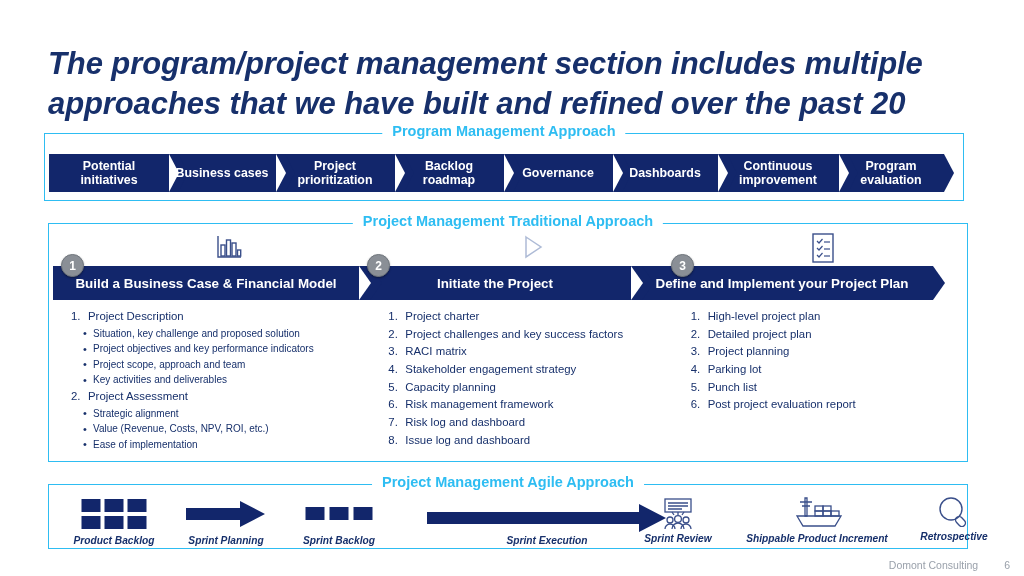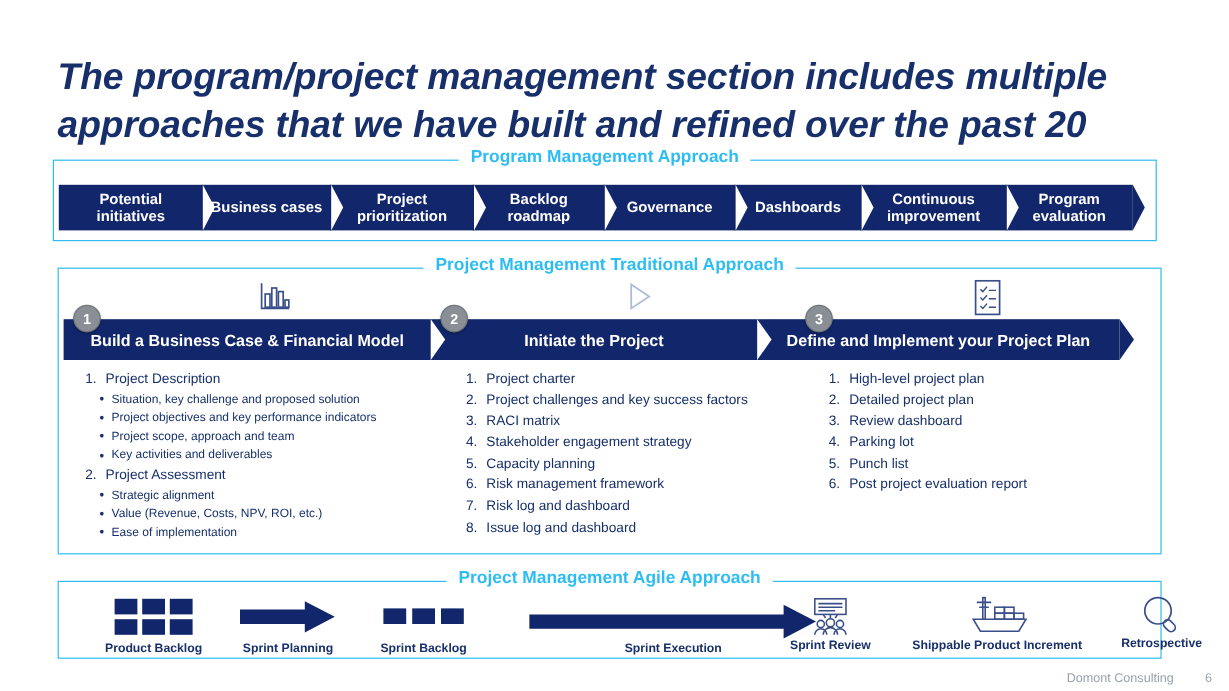--- a/index.html
+++ b/index.html
@@ -133,21 +133,21 @@
     font-size:10px;line-height:1.56;color:#17306b;
     padding-left:22px;position:relative;
   }
   .sub-item:before{
     content:"\2022";position:absolute;left:12px;top:-0.5px;font-size:11px;
   }
 
   
   #panel-agile{left:48px;top:484px;width:920px;height:65px;}
   .agile-row{
-    position:absolute;left:14px;top:4px;width:100%;height:58px;
+    position:absolute;left:0;top:4px;width:100%;height:58px;font-style:italic;
   }
   .agile-item{position:absolute;text-align:center;}
   .agile-label{
     font-size:10.2px;font-weight:bold;color:#17306b;white-space:nowrap;
     position:absolute;left:50%;transform:translateX(-50%);top:36px;
   }
   .agile-art{position:absolute;left:50%;transform:translateX(-50%);top:0;}
 
   
   .grid6{display:grid;grid-template-columns:repeat(3,19px);
@@ -312,21 +312,21 @@
         <div class="num-item">
             <span class="n">1.</span>
             <span>High-level  project plan</span>
           </div>
         <div class="num-item">
             <span class="n">2.</span>
             <span>Detailed project plan</span>
           </div>
         <div class="num-item">
             <span class="n">3.</span>
-            <span>Review dashboard</span>
+            <span>Project planning</span>
           </div>
         <div class="num-item">
             <span class="n">4.</span>
             <span>Parking lot</span>
           </div>
         <div class="num-item">
             <span class="n">5.</span>
             <span>Punch  list</span>
           </div>
         <div class="num-item">

